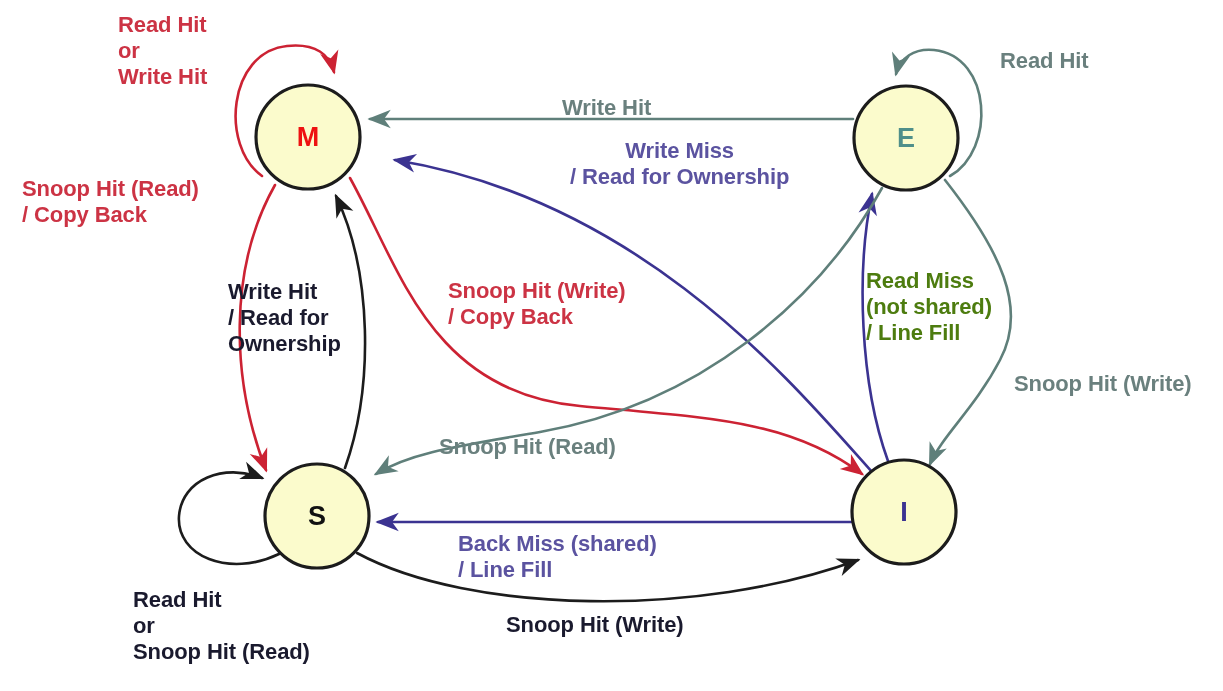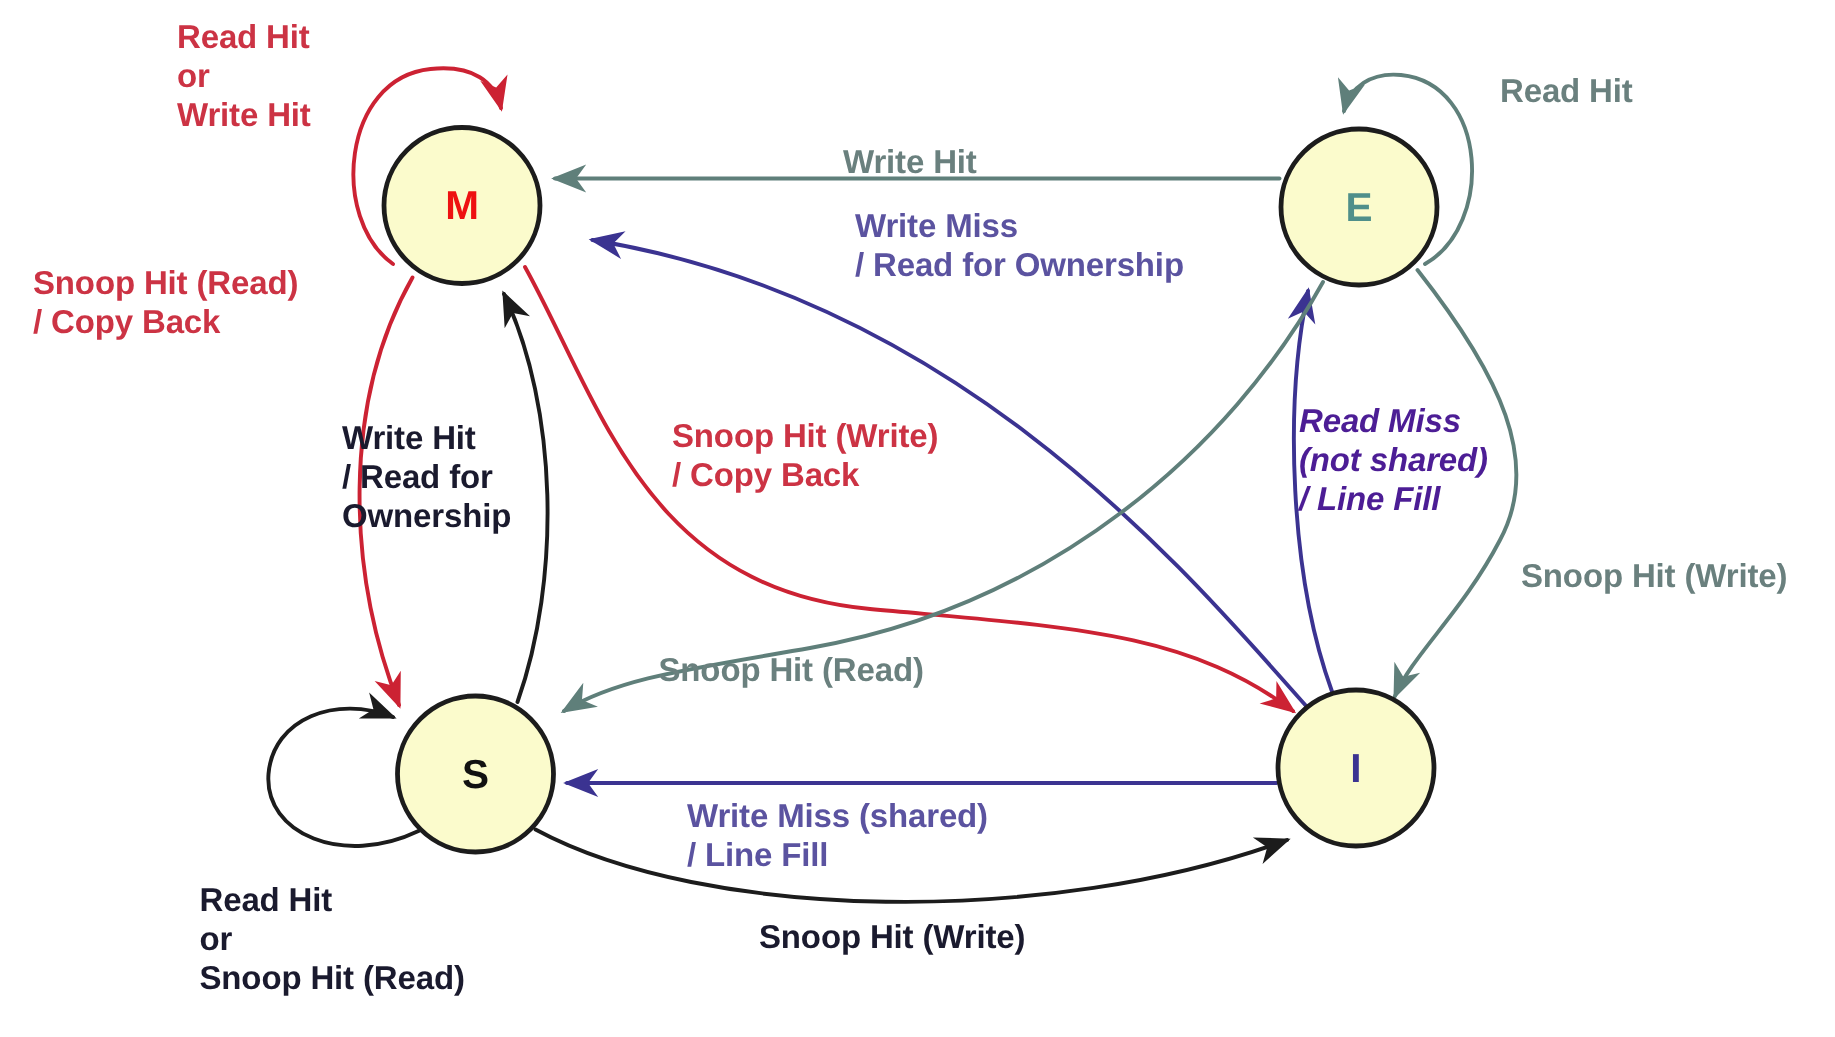--- a/index.html
+++ b/index.html
@@ -124,39 +124,39 @@
 Write Hit</div>
 
   <div class="edge-label" style="left:1000px; top:48px; color:#6a807e;">Read Hit</div>
 
   <div class="edge-label" style="left:133px; top:587px; color:#1a1a2e;">Read Hit
 or
 Snoop Hit (Read)</div>
 
   <div class="edge-label" style="left:562px; top:95px; color:#6a807e;">Write Hit</div>
 
-  <div class="edge-label" style="left:570px; top:138px; color:#5b53a0;">Write Miss
+  <div class="edge-label" style="left:570px; top:138px; color:#5b53a0;text-align:center;">Write Miss
 / Read for Ownership</div>
 
   <div class="edge-label" style="left:22px; top:176px; color:#cc3344;">Snoop Hit (Read)
 / Copy Back</div>
 
   <div class="edge-label" style="left:228px; top:279px; color:#1a1a2e;">Write Hit
 / Read for
 Ownership</div>
 
   <div class="edge-label" style="left:448px; top:278px; color:#cc3344;">Snoop Hit (Write)
 / Copy Back</div>
 
-  <div class="edge-label" style="left:866px; top:268px; color:#4c1d95;font-style:italic;">Read Miss
+  <div class="edge-label" style="left:866px; top:268px; color:#4d7c0f;">Read Miss
 (not shared)
 / Line Fill</div>
 
   <div class="edge-label" style="left:1014px; top:371px; color:#6a807e;">Snoop Hit (Write)</div>
 
   <div class="edge-label" style="left:439px; top:434px; color:#6a807e;">Snoop Hit (Read)</div>
 
-  <div class="edge-label" style="left:458px; top:531px; color:#5b53a0;">Write Miss (shared)
+  <div class="edge-label" style="left:458px; top:531px; color:#5b53a0;">Back Miss (shared)
 / Line Fill</div>
 
   <div class="edge-label" style="left:506px; top:612px; color:#1a1a2e;">Snoop Hit (Write)</div>
 
 </div>
 
 </body></html>

